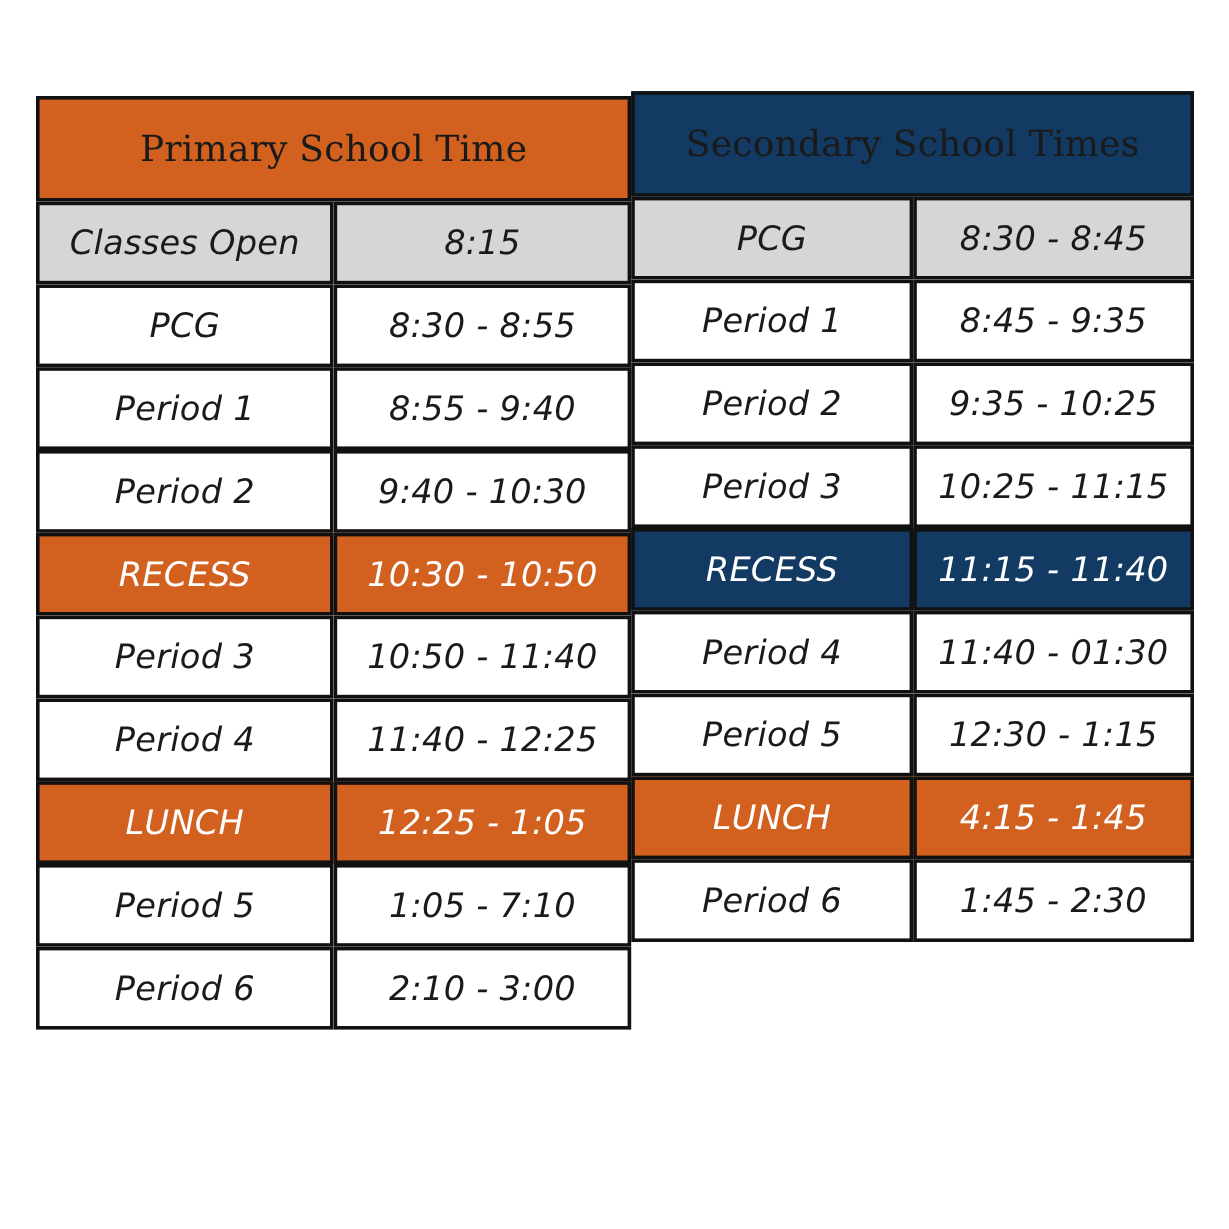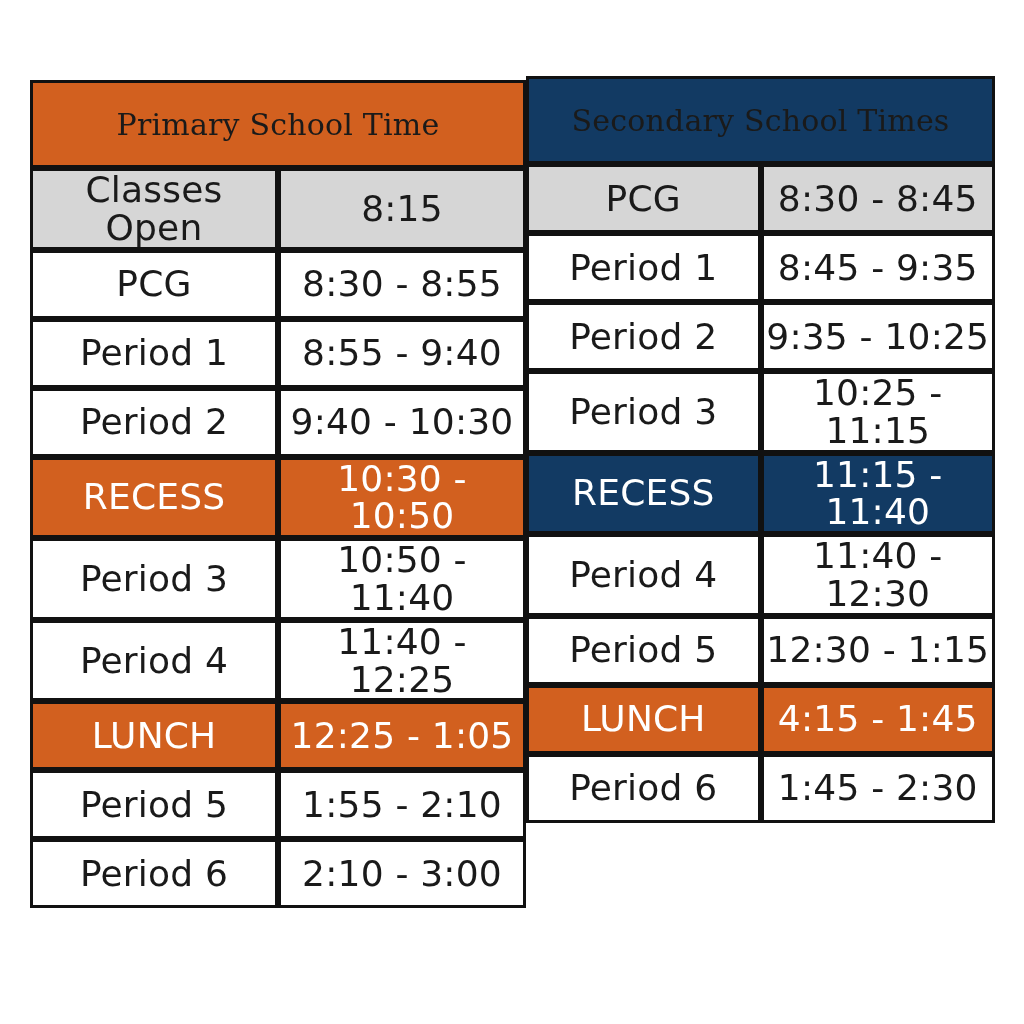--- a/index.html
+++ b/index.html
@@ -61,23 +61,24 @@
     letter-spacing: 0.4px;
     color: #ffffff;
     margin-left: 17px;
   }
   .hdr-orange { background: #d2601f; }
   .hdr-navy   { background: #123a63; }
 
   
   .cell {
     height: 63px;
-    font-size: 36px;
+    font-size: 28px;
     line-height: 1.05;
     background: #ffffff;
+    font-style: italic;
   }
   .col-label { width: 238px; }
   .col-time  { width: 252px; }
   #secondary-table .col-label { width: 243px; }
   #secondary-table .col-time  { width: 220px; }
 
   .row-grey .cell   { background: #d6d6d6; color: #1a1a1a; }
   .row-orange .cell { background: #d2601f; color: #ffffff; }
   .row-navy .cell   { background: #123a63; color: #ffffff; }
 
@@ -123,21 +124,21 @@
         <tr class="row-plain">
           <td class="cell col-label">Period 4</td>
           <td class="cell col-time">11:40 - 12:25</td>
         </tr>
         <tr class="row-orange">
           <td class="cell col-label">LUNCH</td>
           <td class="cell col-time">12:25 - 1:05</td>
         </tr>
         <tr class="row-plain">
           <td class="cell col-label">Period 5</td>
-          <td class="cell col-time">1:55 - 2:10</td>
+          <td class="cell col-time">1:05 - 7:10</td>
         </tr>
         <tr class="row-plain">
           <td class="cell col-label">Period 6</td>
           <td class="cell col-time">2:10 - 3:00</td>
         </tr>
       </tbody>
   </table>
 
   <table class="sched-table" id="secondary-table">
     <thead>
@@ -161,21 +162,21 @@
         <tr class="row-plain">
           <td class="cell col-label">Period 3</td>
           <td class="cell col-time">10:25 - 11:15</td>
         </tr>
         <tr class="row-navy">
           <td class="cell col-label">RECESS</td>
           <td class="cell col-time">11:15 - 11:40</td>
         </tr>
         <tr class="row-plain">
           <td class="cell col-label">Period 4</td>
-          <td class="cell col-time">11:40 - 12:30</td>
+          <td class="cell col-time">11:40 - 01:30</td>
         </tr>
         <tr class="row-plain">
           <td class="cell col-label">Period 5</td>
           <td class="cell col-time">12:30 - 1:15</td>
         </tr>
         <tr class="row-orange">
           <td class="cell col-label">LUNCH</td>
           <td class="cell col-time">4:15 - 1:45</td>
         </tr>
         <tr class="row-plain">

